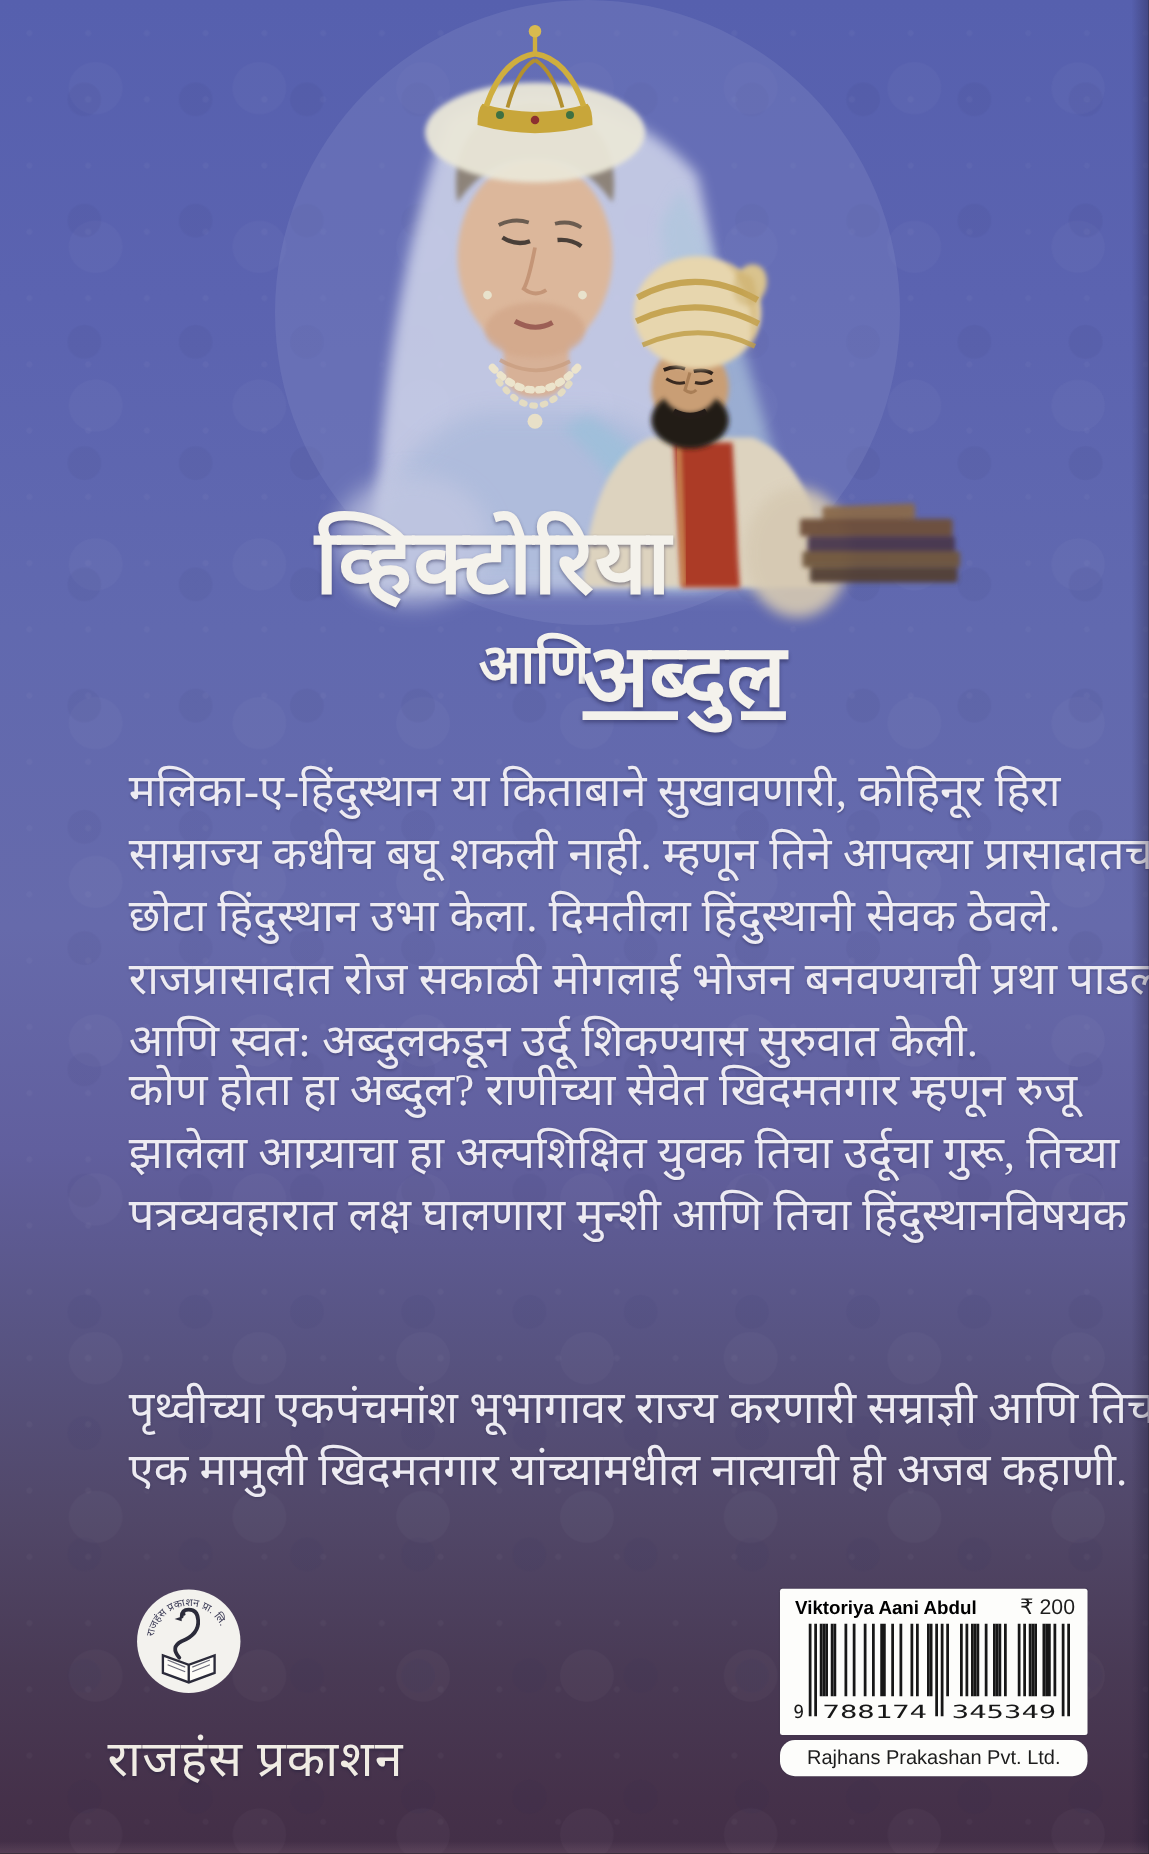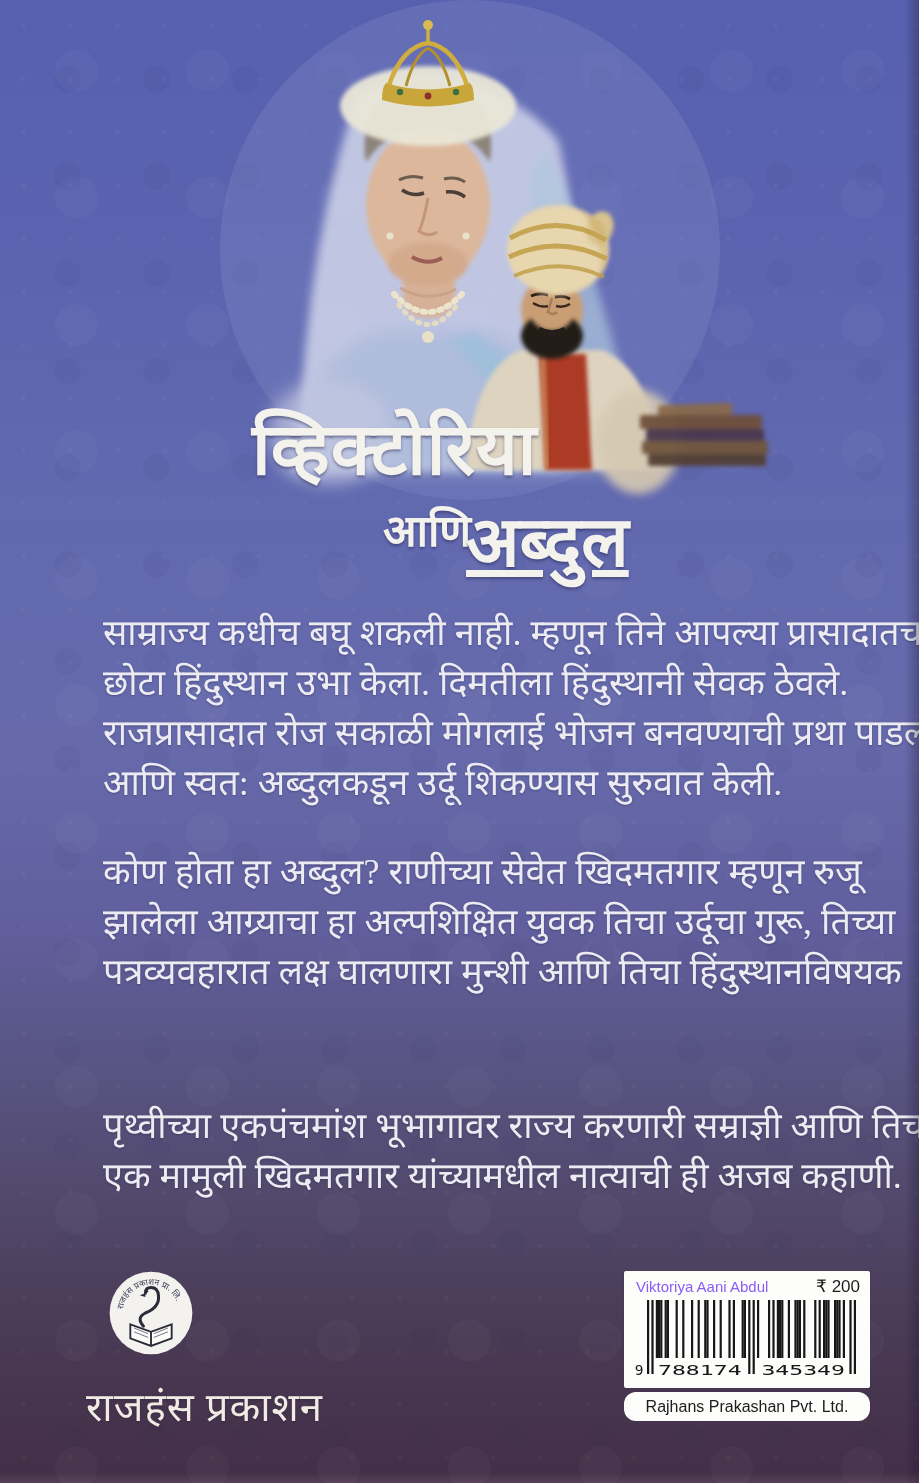--- a/index.html
+++ b/index.html
@@ -39,21 +39,21 @@
 
   .logo-wrap{position:absolute;left:104px;top:1266px;width:94px;height:94px;}
   .pub-name{position:absolute;left:86px;top:1378px;font-size:40px;color:#f0ece4;
     letter-spacing:1px;text-shadow:0 1px 2px rgba(30,30,60,.4);}
 
   .barcode-panel{position:absolute;left:624px;top:1271px;width:246px;height:117px;
     background:#fdfdfb;border-radius:2px;box-shadow:0 0 0 1px rgba(60,50,70,.25);
     padding:0;box-sizing:border-box;font-family:"Liberation Sans","DejaVu Sans",sans-serif;}
   .bp-top{display:flex;justify-content:space-between;align-items:baseline;
     padding:5px 10px 0 12px;}
-  .bp-title{font-size:15px;color:#8b5cf6;}
+  .bp-title{font-size:15px;color:#000000;font-weight:bold;}
   .bp-price{font-size:17px;color:#1d1d1d;}
   .bp-bars{display:block;margin:1px auto 0 auto;}
 
   .puben-box{position:absolute;left:624px;top:1392px;width:246px;height:29px;
     background:#fdfdfb;border-radius:12px;box-shadow:0 0 0 1px rgba(60,50,70,.25);
     display:flex;align-items:center;justify-content:center;
     font-family:"Liberation Sans","DejaVu Sans",sans-serif;font-size:16px;color:#1d1d1d;}
 </style>
 </head>
 <body>
@@ -162,20 +162,21 @@
     </g>
   </svg>
 
   <div class="title-block">
     <div class="t1">व्हिक्टोरिया</div>
     <div class="t-aani">आणि</div>
     <div class="t2">अब्दुल</div>
   </div>
 
   <div class="blurb p1">
+    <div>मलिका-ए-हिंदुस्थान या किताबाने सुखावणारी, कोहिनूर हिरा</div>
     <div>साम्राज्य कधीच बघू शकली नाही. म्हणून तिने आपल्या प्रासादातच</div>
     <div>छोटा हिंदुस्थान उभा केला. दिमतीला हिंदुस्थानी सेवक ठेवले.</div>
     <div>राजप्रासादात रोज सकाळी मोगलाई भोजन बनवण्याची प्रथा पाडली</div>
     <div>आणि स्वत: अब्दुलकडून उर्दू शिकण्यास सुरुवात केली.</div>
   </div>
   <div class="blurb p2">
     <div>कोण होता हा अब्दुल? राणीच्या सेवेत खिदमतगार म्हणून रुजू</div>
     <div>झालेला आग्र्याचा हा अल्पशिक्षित युवक तिचा उर्दूचा गुरू, तिच्या</div>
     <div>पत्रव्यवहारात लक्ष घालणारा मुन्शी आणि तिचा हिंदुस्थानविषयक</div>
   </div>

